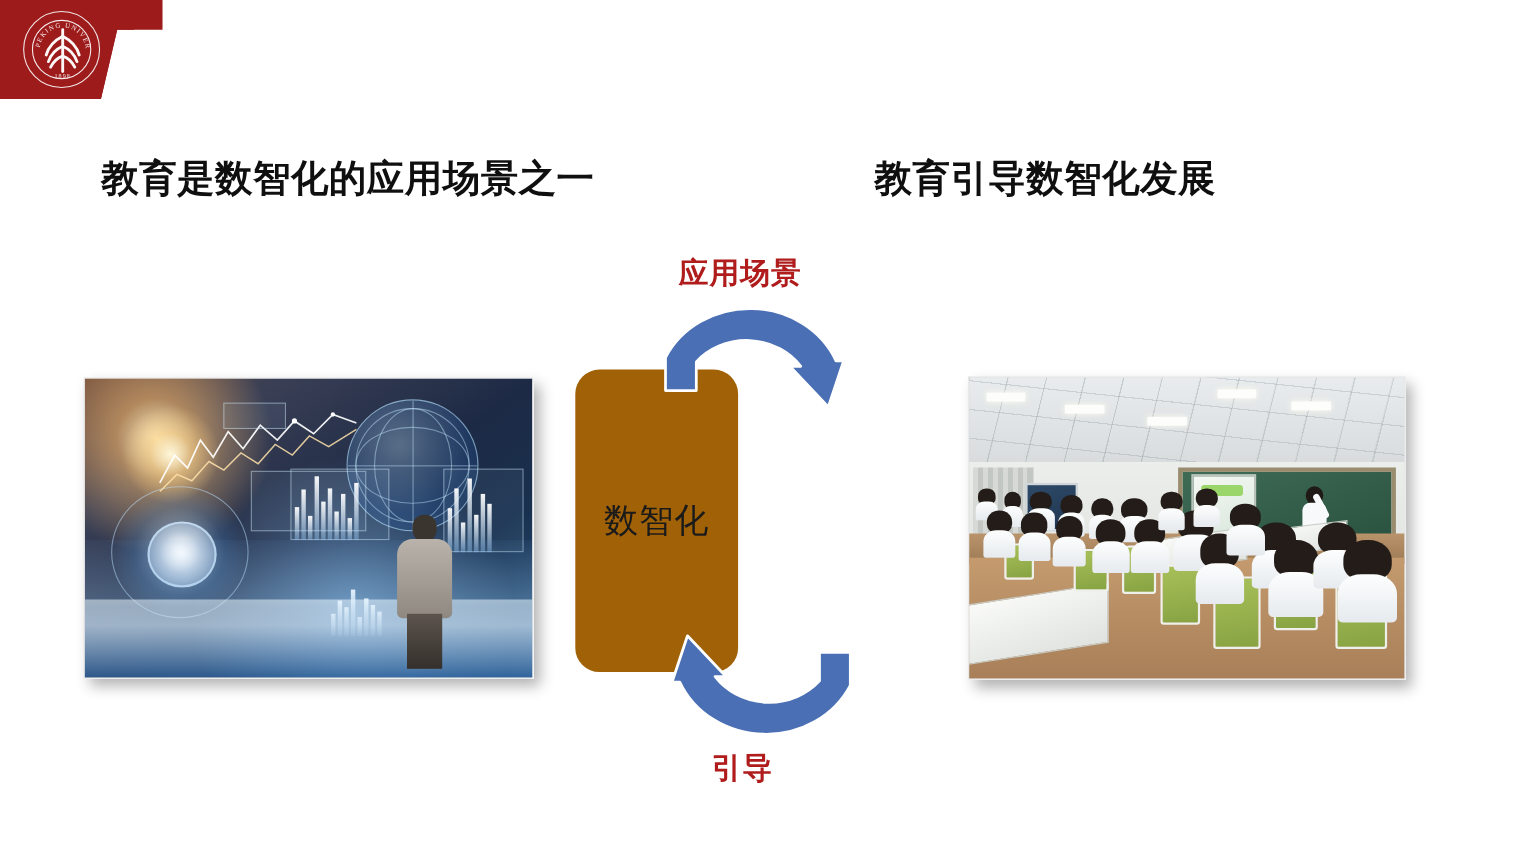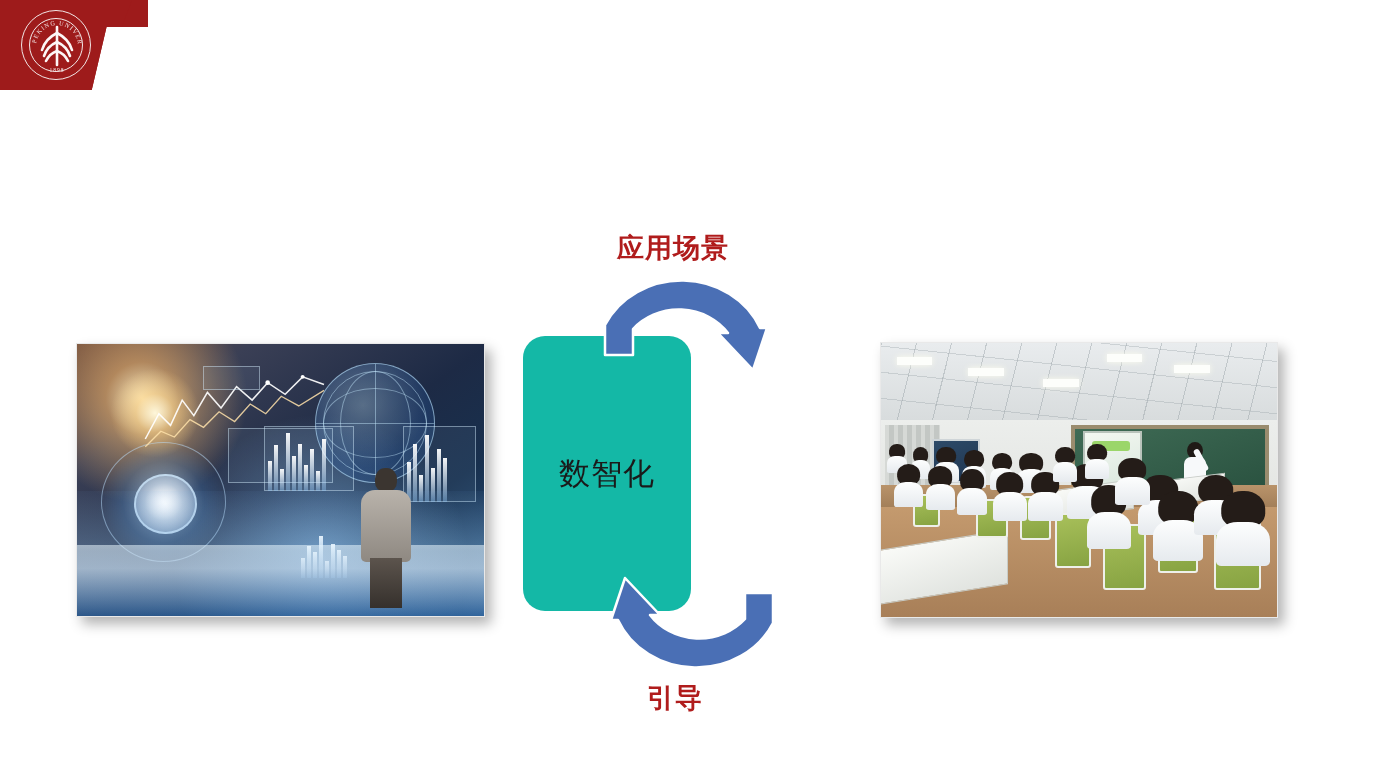--- a/index.html
+++ b/index.html
@@ -144,22 +144,22 @@
         border:2px solid #eef0ea; border-radius:6px 6px 3px 3px; }
   .teacher{ position:absolute; right:18%; top:36%; width:22px; height:70px; }
   .teacher .h{ position:absolute; left:3px; top:0; width:16px; height:17px; border-radius:50%; background:#1f1a16; }
   .teacher .b{ position:absolute; left:0; top:15px; width:22px; height:40px; border-radius:7px 7px 3px 3px; background:#f7f9fa; }
   .teacher .arm{ position:absolute; left:14px; top:6px; width:6px; height:24px; background:#f7f9fa; transform:rotate(-28deg); border-radius:3px; }
 
   
   .cycle{ position:absolute; left:505px; top:225px; width:370px; height:510px; }
 
   .box{
-    position:absolute; top:111px; width:168px; height:275px;
-    background:#14b8a6; border-radius:22px;
+    position:absolute; top:111px; width:148px; height:275px;
+    background:#a16207; border-radius:22px;
   }
   .box-left{ left:18px; }
   .box-right{ left:192px; }
   .box-label{
     position:absolute; left:0; top:50%; transform:translateY(-50%);
     width:100%; text-align:center;
     font-size:31px; color:#1a1a1a; letter-spacing:1px;
     font-family:"DejaVu Sans","Liberation Sans",sans-serif;
   }
 
@@ -202,20 +202,22 @@
         <path d="M22,19 C15,22 11,27 9,33"></path>
         <path d="M22,19 C29,22 33,27 35,33"></path>
         <path d="M22,28 C16,30 13,34 11,38"></path>
         <path d="M22,28 C28,30 31,34 33,38"></path>
       </g>
     </svg>
     <div class="year">1898</div>
   </div>
 
 
+  <div class="heading heading-left">教育是数智化的应用场景之一</div>
+  <div class="heading heading-right">教育引导数智化发展</div>
 
   <div class="pic pic-left">
     <div class="viz"></div>
     <div class="viz-glow"></div>
     <div class="viz-eye"></div>
     <div class="viz-globe">
       <i></i>
         <b></b>
         <div class="el"></div>
       <div class="el" style="left:20%;width:60%;"></div>

